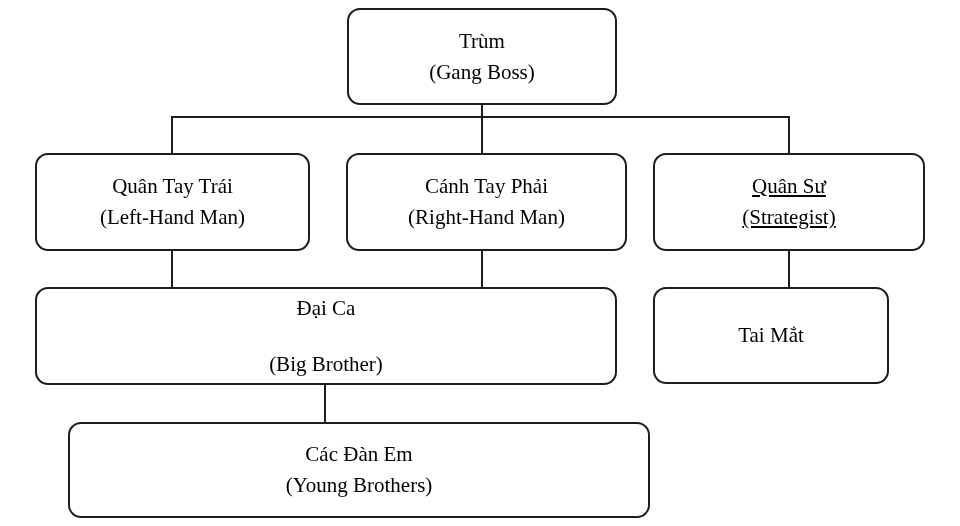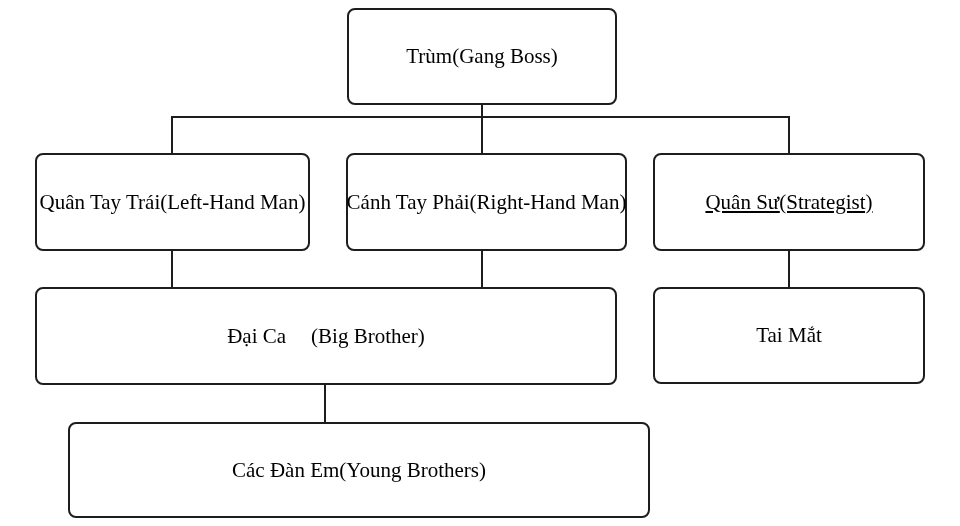--- a/index.html
+++ b/index.html
@@ -19,23 +19,23 @@
     position: absolute;
     background: #1d1d1d;
   }
   .edge.v { width: 2px; }
   .edge.h { height: 2px; }
   .node {
     position: absolute;
     box-sizing: border-box;
     background: #ffffff;
     border: 2.5px solid #1d1d1d;
-    border-radius: 8px;
+    border-radius: 13px;
     display: flex;
-    flex-direction: row;
+    flex-direction: column;
     align-items: center;
     justify-content: center;
     text-align: center;
   }
   .node .t,
   .node .s {
     font-size: 21px;
     line-height: 31px;
     color: #000000;
     white-space: nowrap;
@@ -73,21 +73,21 @@
   <div class="node" style="left:653px; top:153px; width:272px; height:98px;text-decoration:underline;">
     <div class="t">Quân Sư</div>
     <div class="s">(Strategist)</div>
   </div>
 
   <div class="node" style="left:35px; top:287px; width:582px; height:98px;gap:25px;">
     <div class="t">Đại Ca</div>
     <div class="s">(Big Brother)</div>
   </div>
 
-  <div class="node" style="left:653px; top:287px; width:272px; height:97px;">
+  <div class="node" style="left:653px; top:287px; width:236px; height:97px;">
     <div class="t">Tai Mắt</div>
   </div>
 
   <div class="node" style="left:35px; top:422px; width:582px; height:96px;margin-left:33px;">
     <div class="t">Các Đàn Em</div>
     <div class="s">(Young Brothers)</div>
   </div>
 
 </div>
 

